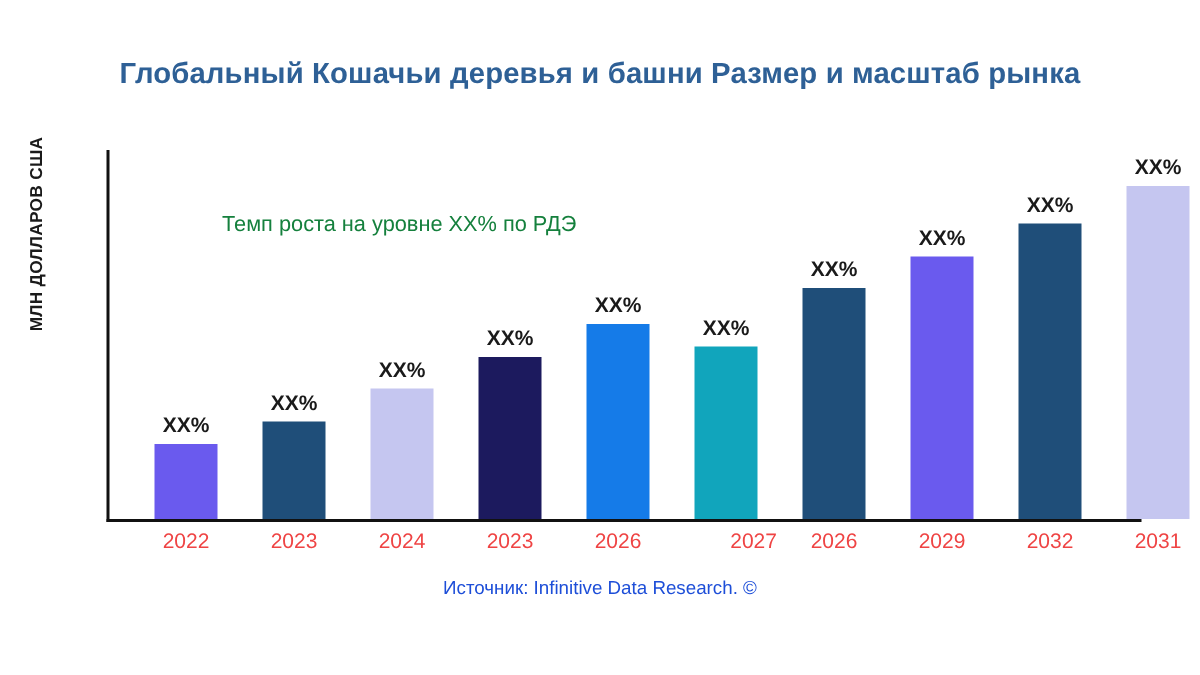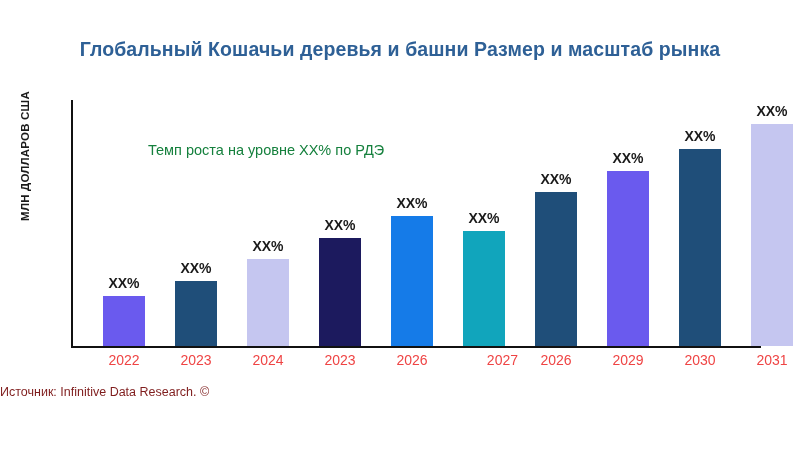--- a/index.html
+++ b/index.html
@@ -109,22 +109,23 @@
     margin-left: -13px;
     text-align: center;
     font-size: 14px;
     color: #ef4444;
   }
   #source-note {
     position: absolute;
     left: 0;
     top: 385px;
     width: 800px;
+    text-align: center;
     font-size: 12.5px;
-    color: #7f1d1d;
+    color: #1d4ed8;
     white-space: nowrap;
   }
 </style>
 </head>
 <body>
 
 <div id="chart-root">
 
   <div id="chart-title">Глобальный Кошачьи деревья и башни Размер и масштаб рынка</div>
 
@@ -172,21 +173,21 @@
       <div class="tick-label" style="left: 464px;">2026</div>
       <div class="bar-group" style="left: 536px;">
         <div class="bar-value">XX%</div>
         <div class="bar-rect" style="height: 175px; background: rgb(106, 90, 238);"></div>
       </div>
       <div class="tick-label" style="left: 536px;">2029</div>
       <div class="bar-group" style="left: 608px;">
         <div class="bar-value">XX%</div>
         <div class="bar-rect" style="height: 197px; background: rgb(31, 78, 121);"></div>
       </div>
-      <div class="tick-label" style="left: 608px;">2030</div>
+      <div class="tick-label" style="left: 608px;">2032</div>
       <div class="bar-group" style="left: 680px;">
         <div class="bar-value">XX%</div>
         <div class="bar-rect" style="height: 222px; background: rgb(197, 198, 240);"></div>
       </div>
       <div class="tick-label" style="left: 680px;">2031</div>
     </div>
 
   <div id="source-note">Источник: Infinitive Data Research. ©</div>
 
 </div>

